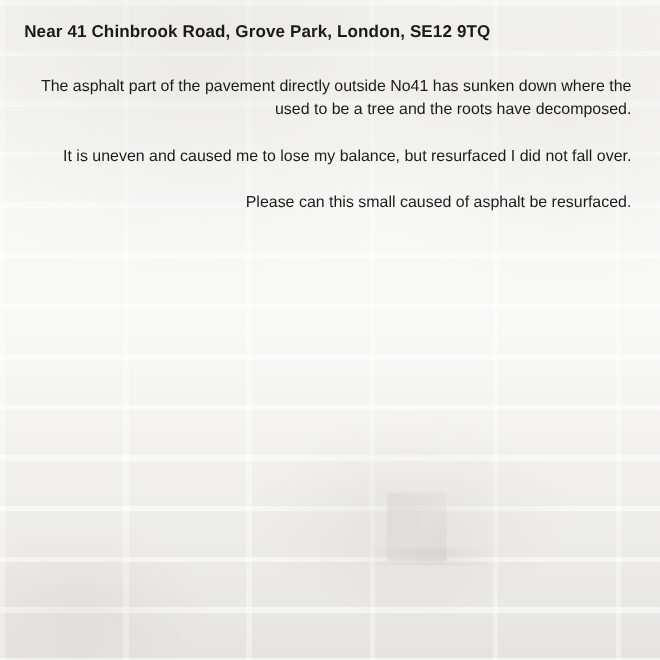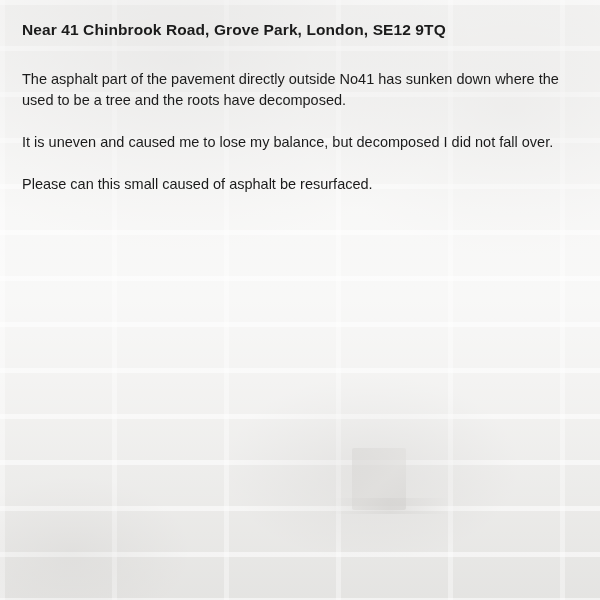--- a/index.html
+++ b/index.html
@@ -99,38 +99,39 @@
   }
   .body-block {
     margin-top: 30px;
   }
   .para {
     font-size: 14.5px;
     color: #1b1b1b;
     line-height: 1.45;
     margin: 0 0 21px 0;
     max-width: 552px;
+    text-align: right;
   }
   .para:last-child {
     margin-bottom: 0;
   }
 </style>
 </head>
 <body>
 
 <div class="report-card">
 
   <div class="photo-bg"></div>
   <div class="photo-object"></div>
   <div class="photo-object2"></div>
   <div class="photo-fade"></div>
 
   <div class="content">
     <h1 class="title">Near 41 Chinbrook Road, Grove Park, London, SE12 9TQ</h1>
 
     <div class="body-block">
       <p class="para">The asphalt part of the pavement directly outside No41 has sunken down where the used to be a tree and the roots have decomposed.</p>
-      <p class="para">It is uneven and caused me to lose my balance, but decomposed I did not fall over.</p>
+      <p class="para">It is uneven and caused me to lose my balance, but resurfaced I did not fall over.</p>
       <p class="para">Please can this small caused of asphalt be resurfaced.</p>
     </div>
   </div>
 
 </div>
 
 </body></html>

